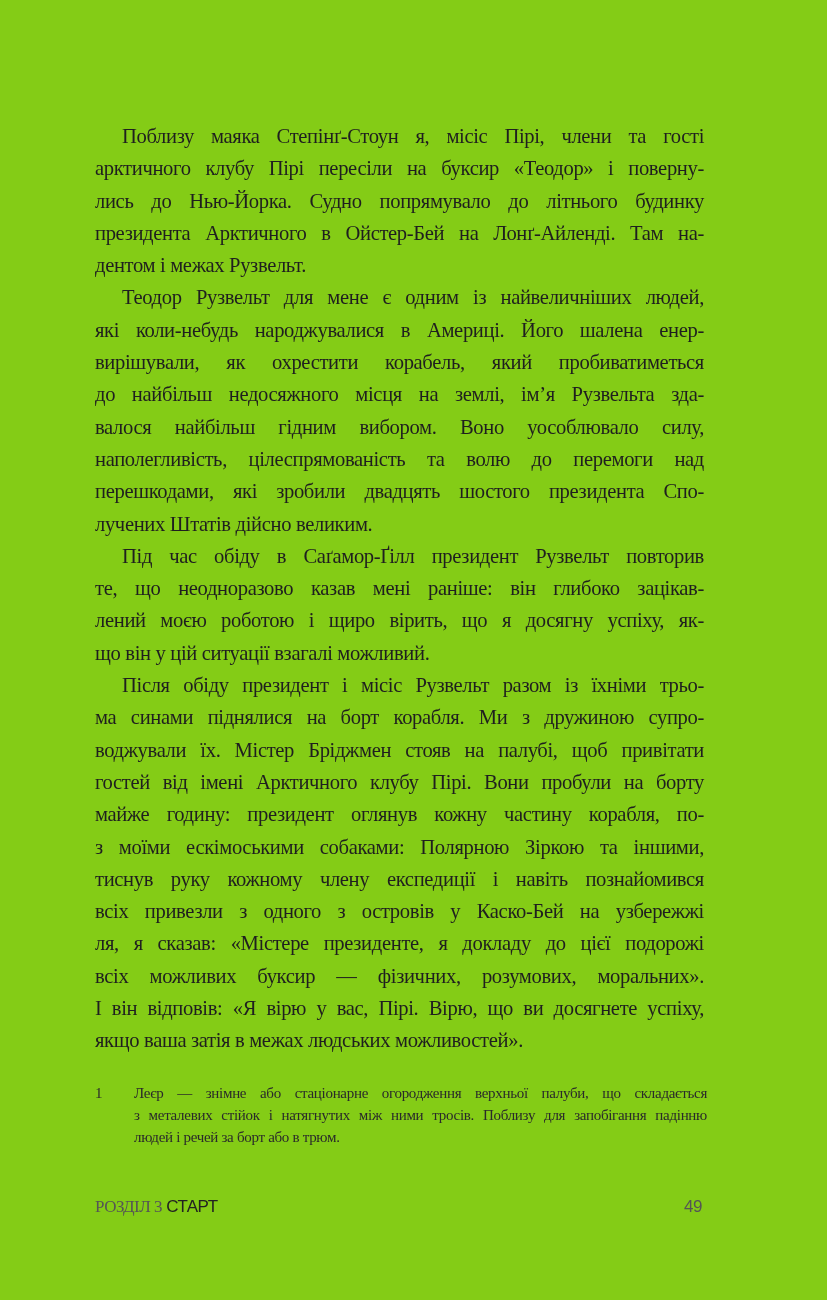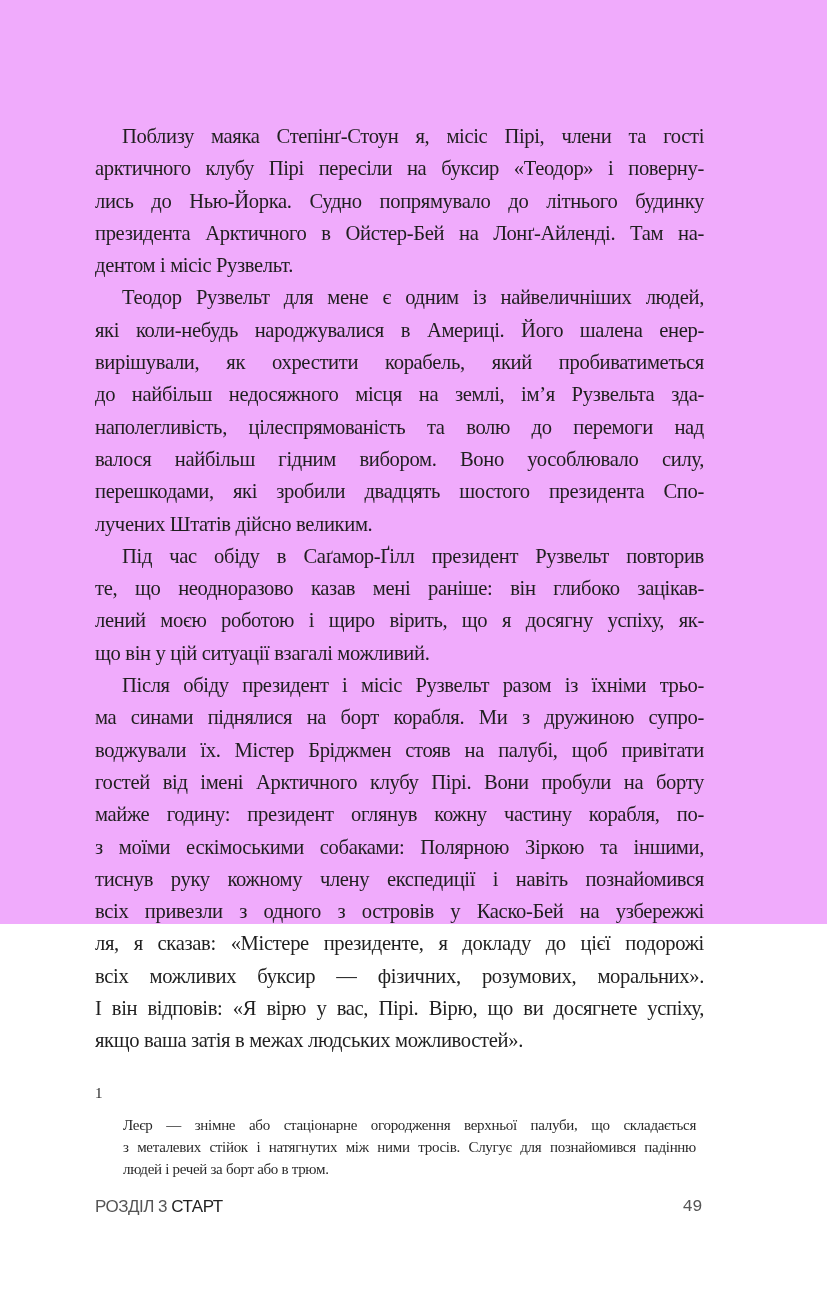--- a/index.html
+++ b/index.html
@@ -1,63 +1,63 @@
 <!DOCTYPE html>
 <html><head>
   <meta charset="utf-8">
   <style>
     html, body { margin: 0; padding: 0; background: #ffffff; }
     body { width: 827px; height: 1300px; position: relative; overflow: hidden; }
-    .page { position: absolute; left: 0; top: 0; width: 827px; height: 924px; background: #f0abfc; }
+    .page { position: absolute; left: 0; top: 0; width: 827px; height: 1300px; background: #84cc16; }
     .body-text {
       position: absolute; left: 95px; top: 120px; width: 609px;
       font-family: "Liberation Serif", "DejaVu Serif", serif;
       font-size: 20.6px; line-height: 32.3px; color: #1f1f1f;
       letter-spacing: -0.35px;
     }
     .line { display: block; white-space: nowrap; text-align: justify; text-align-last: justify; height: 32.3px; }
     .line.last { text-align-last: left; }
     .line.indent { padding-left: 27px; }
     sup { font-size: 11px; line-height: 0; vertical-align: 7px; }
     .footnote {
       position: absolute; left: 95px; top: 1082px; width: 609px;
       font-family: "Liberation Serif", "DejaVu Serif", serif;
       font-size: 15px; line-height: 22px; color: #2a2a2a; letter-spacing: -0.3px;
     }
     .fn-num { position: absolute; left: 0; top: 0; }
-    .fn-body { position: absolute; left: 28px; width: 573px; margin-top: 32px; }
+    .fn-body { position: absolute; left: 39px; width: 573px; }
     .fn-line { display: block; white-space: nowrap; text-align: justify; text-align-last: justify; }
     .fn-line.last { text-align-last: left; }
     .running-foot {
       position: absolute; left: 95px; top: 1197px; width: 609px; height: 24px;
       font-family: "Liberation Sans", "DejaVu Sans", sans-serif; font-size: 17px; color: #444;
       letter-spacing: -0.5px;
     }
-    .chapter-label { font-weight: 300; color: #555; }
+    .chapter-label { font-weight: 300; color: #555; font-family: Liberation Serif, serif; }
     .chapter-title { color: #222; }
-    .page-number { position: absolute; right: 2px; top: 0; color: #555; font-weight: 300; font-family: Liberation Mono, monospace; }
+    .page-number { position: absolute; right: 2px; top: 0; color: #555; font-weight: 300; }
   </style>
 </head>
 <body>
 
 <div class="page">
   <div class="body-text">
 
     <span class="line indent">Поблизу маяка Степінґ-Стоун я, місіс Пірі, члени та гості</span>
     <span class="line">арктичного клубу Пірі пересіли на буксир «Теодор» і поверну-</span>
     <span class="line">лись до Нью-Йорка. Судно попрямувало до літнього будинку</span>
     <span class="line">президента Арктичного в Ойстер-Бей на Лонґ-Айленді. Там на-</span>
-    <span class="line last">дентом і місіс Рузвельт.</span>
+    <span class="line last">дентом і межах Рузвельт.</span>
 
     <span class="line indent">Теодор Рузвельт для мене є одним із найвеличніших людей,</span>
     <span class="line">які коли-небудь народжувалися в Америці. Його шалена енер-</span>
     <span class="line">вирішували, як охрестити корабель, який пробиватиметься</span>
     <span class="line">до найбільш недосяжного місця на землі, ім’я Рузвельта зда-</span>
+    <span class="line">валося найбільш гідним вибором. Воно уособлювало силу,</span>
     <span class="line">наполегливість, цілеспрямованість та волю до перемоги над</span>
-    <span class="line">валося найбільш гідним вибором. Воно уособлювало силу,</span>
     <span class="line">перешкодами, які зробили двадцять шостого президента Спо-</span>
     <span class="line last">лучених Штатів дійсно великим.</span>
 
     <span class="line indent">Під час обіду в Саґамор-Ґілл президент Рузвельт повторив</span>
     <span class="line">те, що неодноразово казав мені раніше: він глибоко зацікав-</span>
     <span class="line">лений моєю роботою і щиро вірить, що я досягну успіху, як-</span>
     <span class="line last">що він у цій ситуації взагалі можливий.</span>
 
     <span class="line indent">Після обіду президент і місіс Рузвельт разом із їхніми трьо-</span>
     <span class="line">ма синами піднялися на борт корабля. Ми з дружиною супро-</span>
@@ -70,21 +70,21 @@
     <span class="line">ля, я сказав: «Містере президенте, я докладу до цієї подорожі</span>
     <span class="line">всіх можливих буксир — фізичних, розумових, моральних».</span>
     <span class="line">І він відповів: «Я вірю у вас, Пірі. Вірю, що ви досягнете успіху,</span>
     <span class="line last">якщо ваша затія в межах людських можливостей».</span>
   </div>
 
   <div class="footnote">
     <span class="fn-num">1</span>
     <div class="fn-body">
       <span class="fn-line">Леєр — знімне або стаціонарне огородження верхньої палуби, що складається</span>
-      <span class="fn-line">з металевих стійок і натягнутих між ними тросів. Слугує для познайомився падінню</span>
+      <span class="fn-line">з металевих стійок і натягнутих між ними тросів. Поблизу для запобігання падінню</span>
       <span class="fn-line last">людей і речей за борт або в трюм.</span>
     </div>
   </div>
 
   <div class="running-foot">
     <span class="chapter-label">РОЗДІЛ 3</span>
     <span class="chapter-title">СТАРТ</span>
     <span class="page-number">49</span>
   </div>
 </div>

